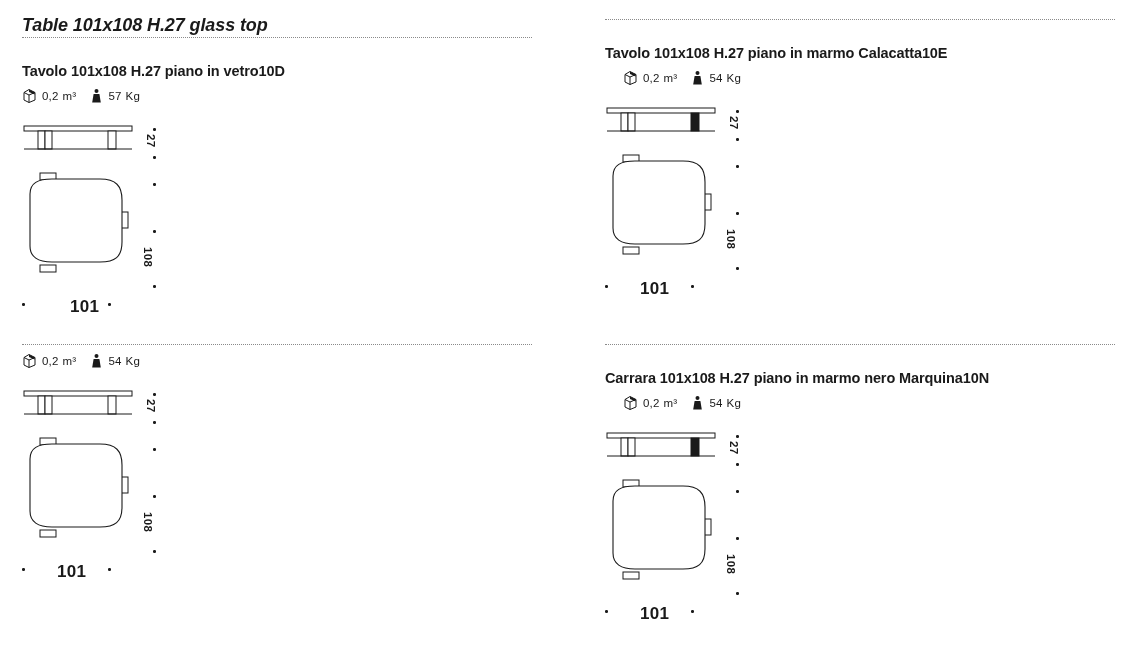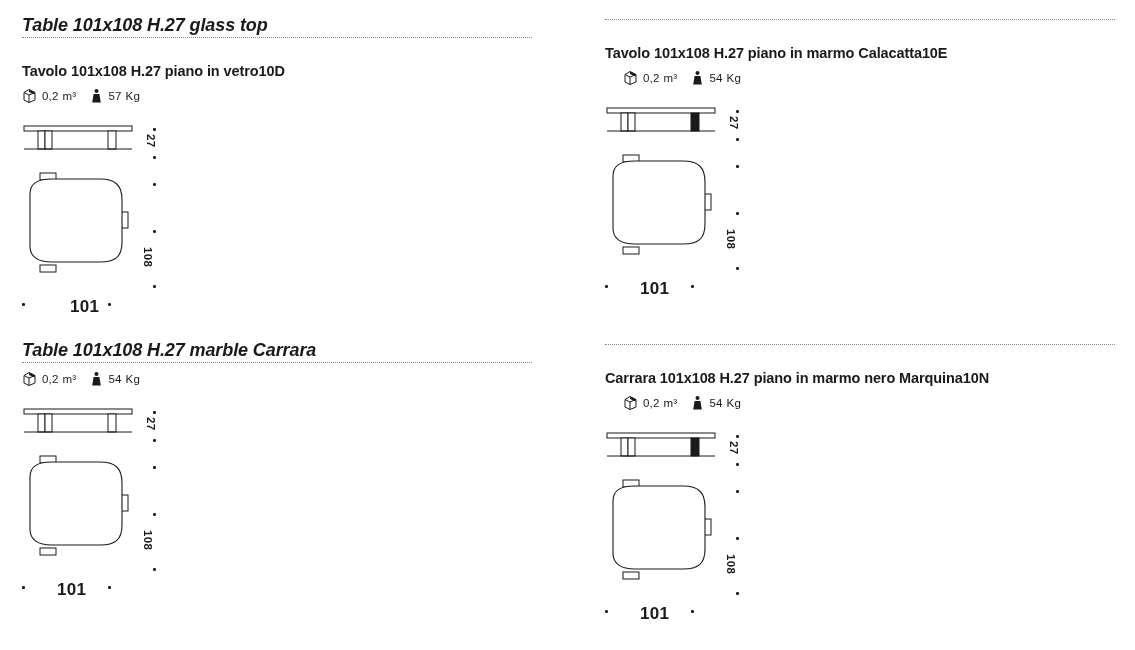--- a/index.html
+++ b/index.html
@@ -242,21 +242,20 @@
       <div class="dot" style="left:131px; top:108px;"></div>
       <div class="dot" style="left:131px; top:163px;"></div>
 
       <div class="dot" style="left:0px; top:181px;"></div>
       <div class="dim-h" style="left:35px; top:175px;"><span>101</span></div>
       <div class="dot" style="left:86px; top:181px;"></div>
     </div>
   </div>
 
   <div class="item col-left row-bottom">
-    <div class="title-en">Table 101x108 H.27 marble Carrara</div>
     <div class="rule"></div>
     <div class="specs">
       <div class="spec-group">
         <span class="spec-icon">
           <svg width="15" height="16" viewBox="0 0 15 16">
             <path d="M2,4.5 L7,1.5 L13,4.5 L13,12 L7,14.5 L2,12 Z" fill="#ffffff" stroke="#1a1a1a" stroke-width="1"></path>
             <path d="M2,4.5 L7,7 L13,4.5" fill="none" stroke="#1a1a1a" stroke-width="1"></path>
             <path d="M7,7 L7,14.5" fill="none" stroke="#1a1a1a" stroke-width="1"></path>
             <path d="M7,1.5 L12.6,4.3 L12.6,6.6 L7,4" fill="#1a1a1a"></path>
           </svg>

